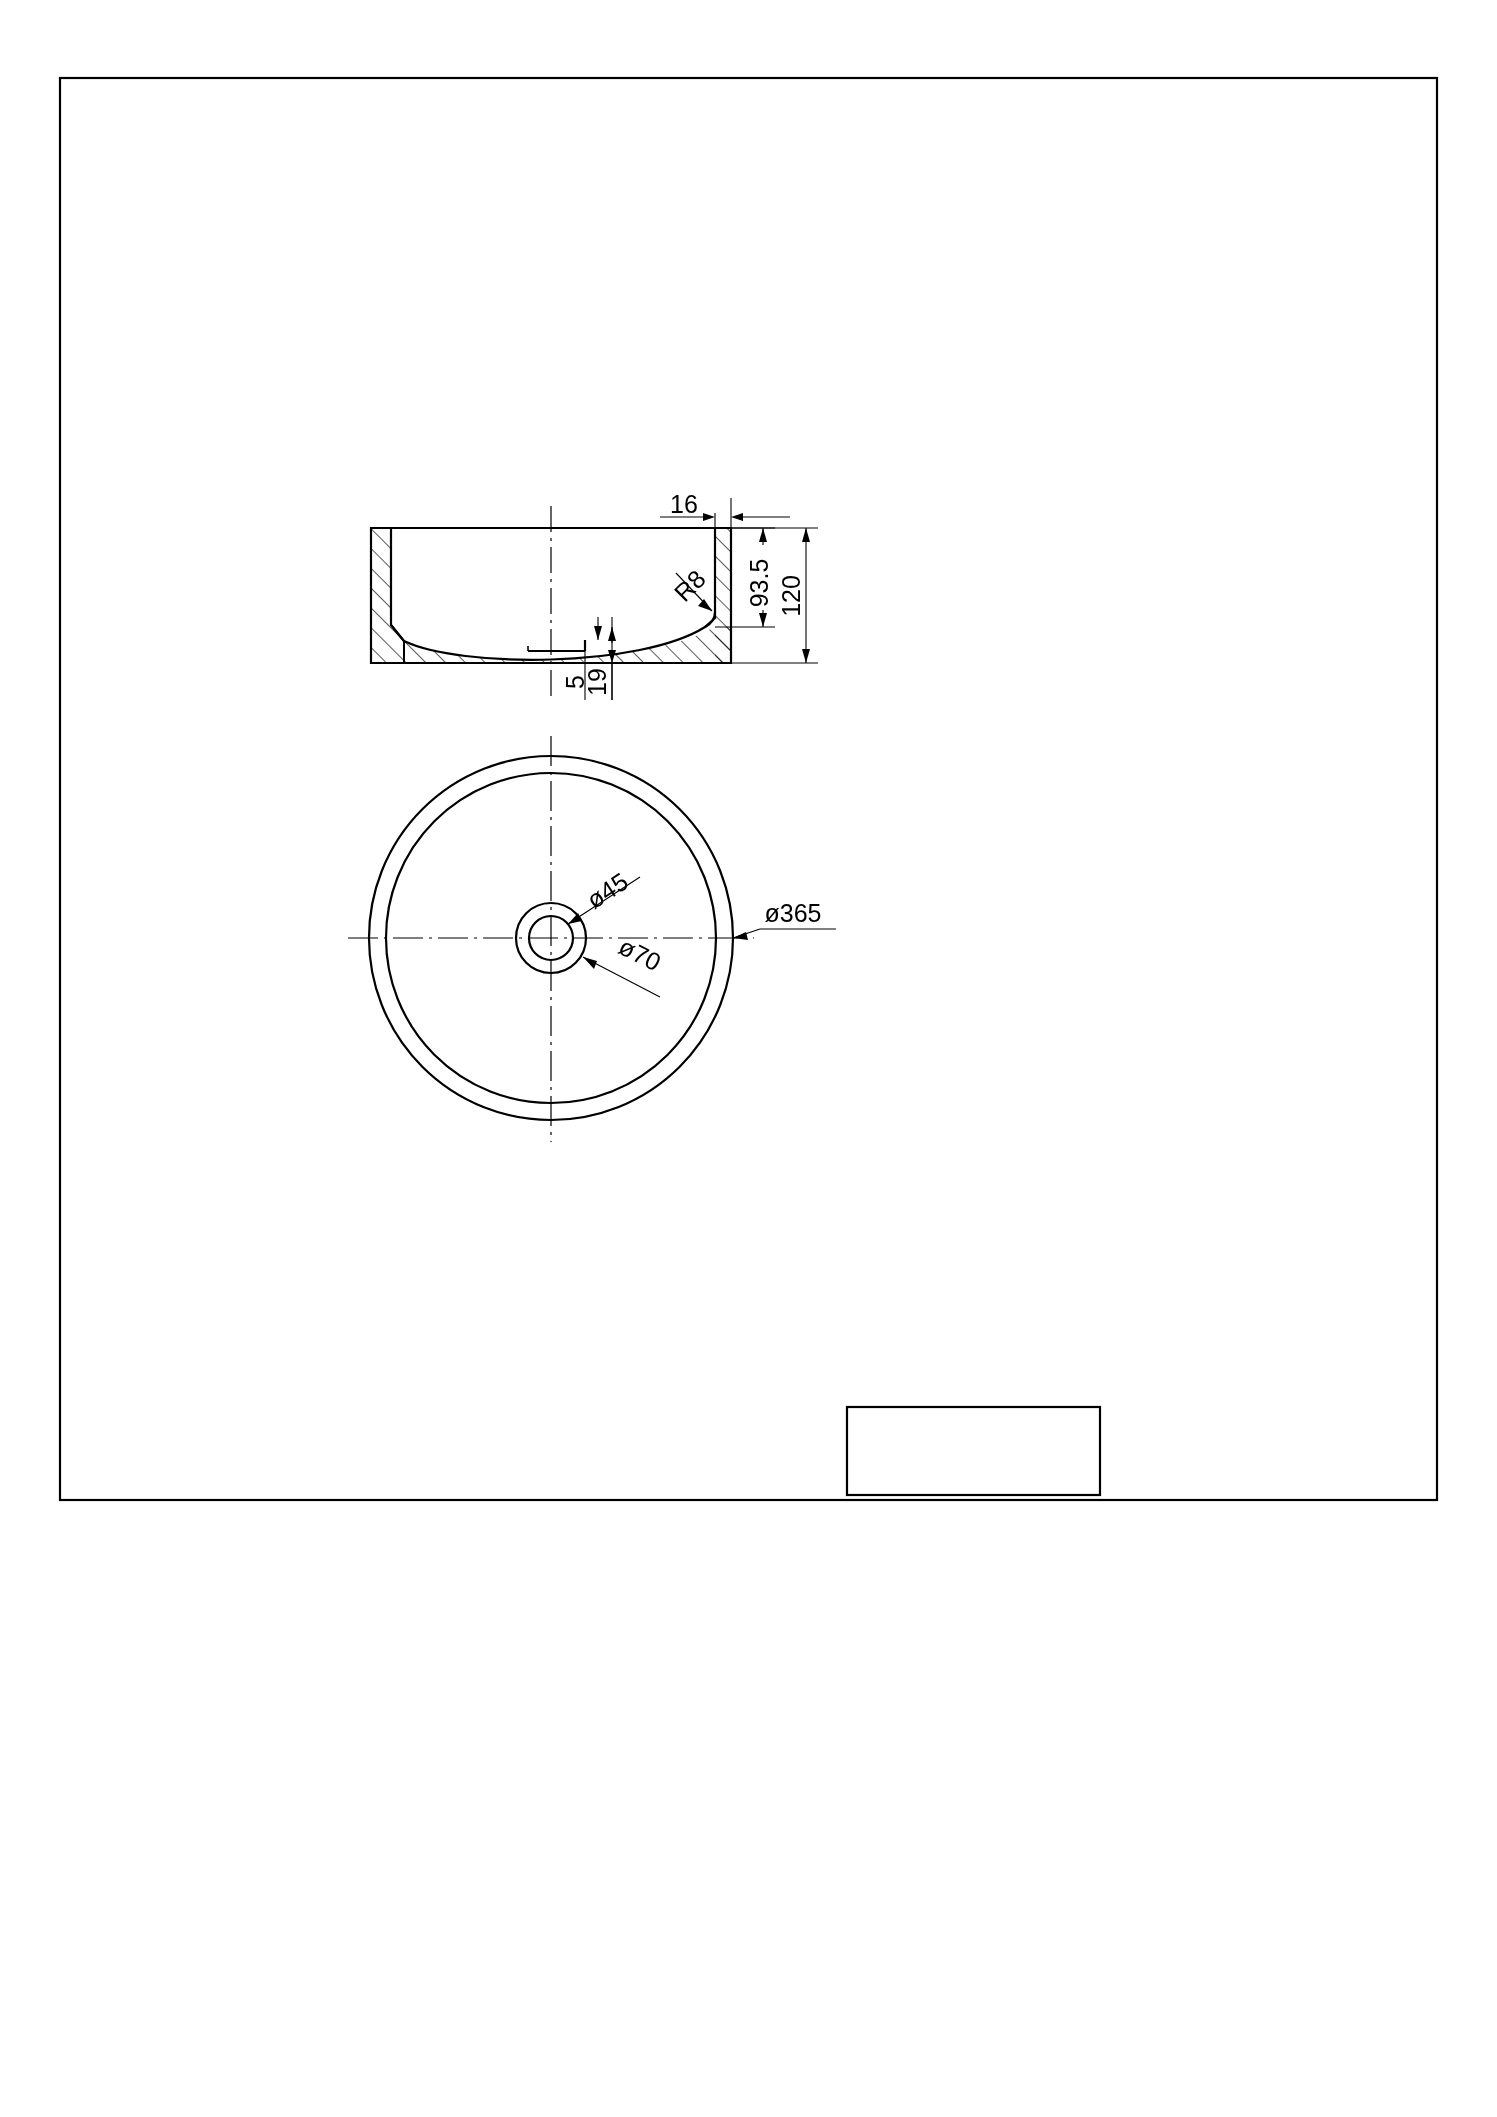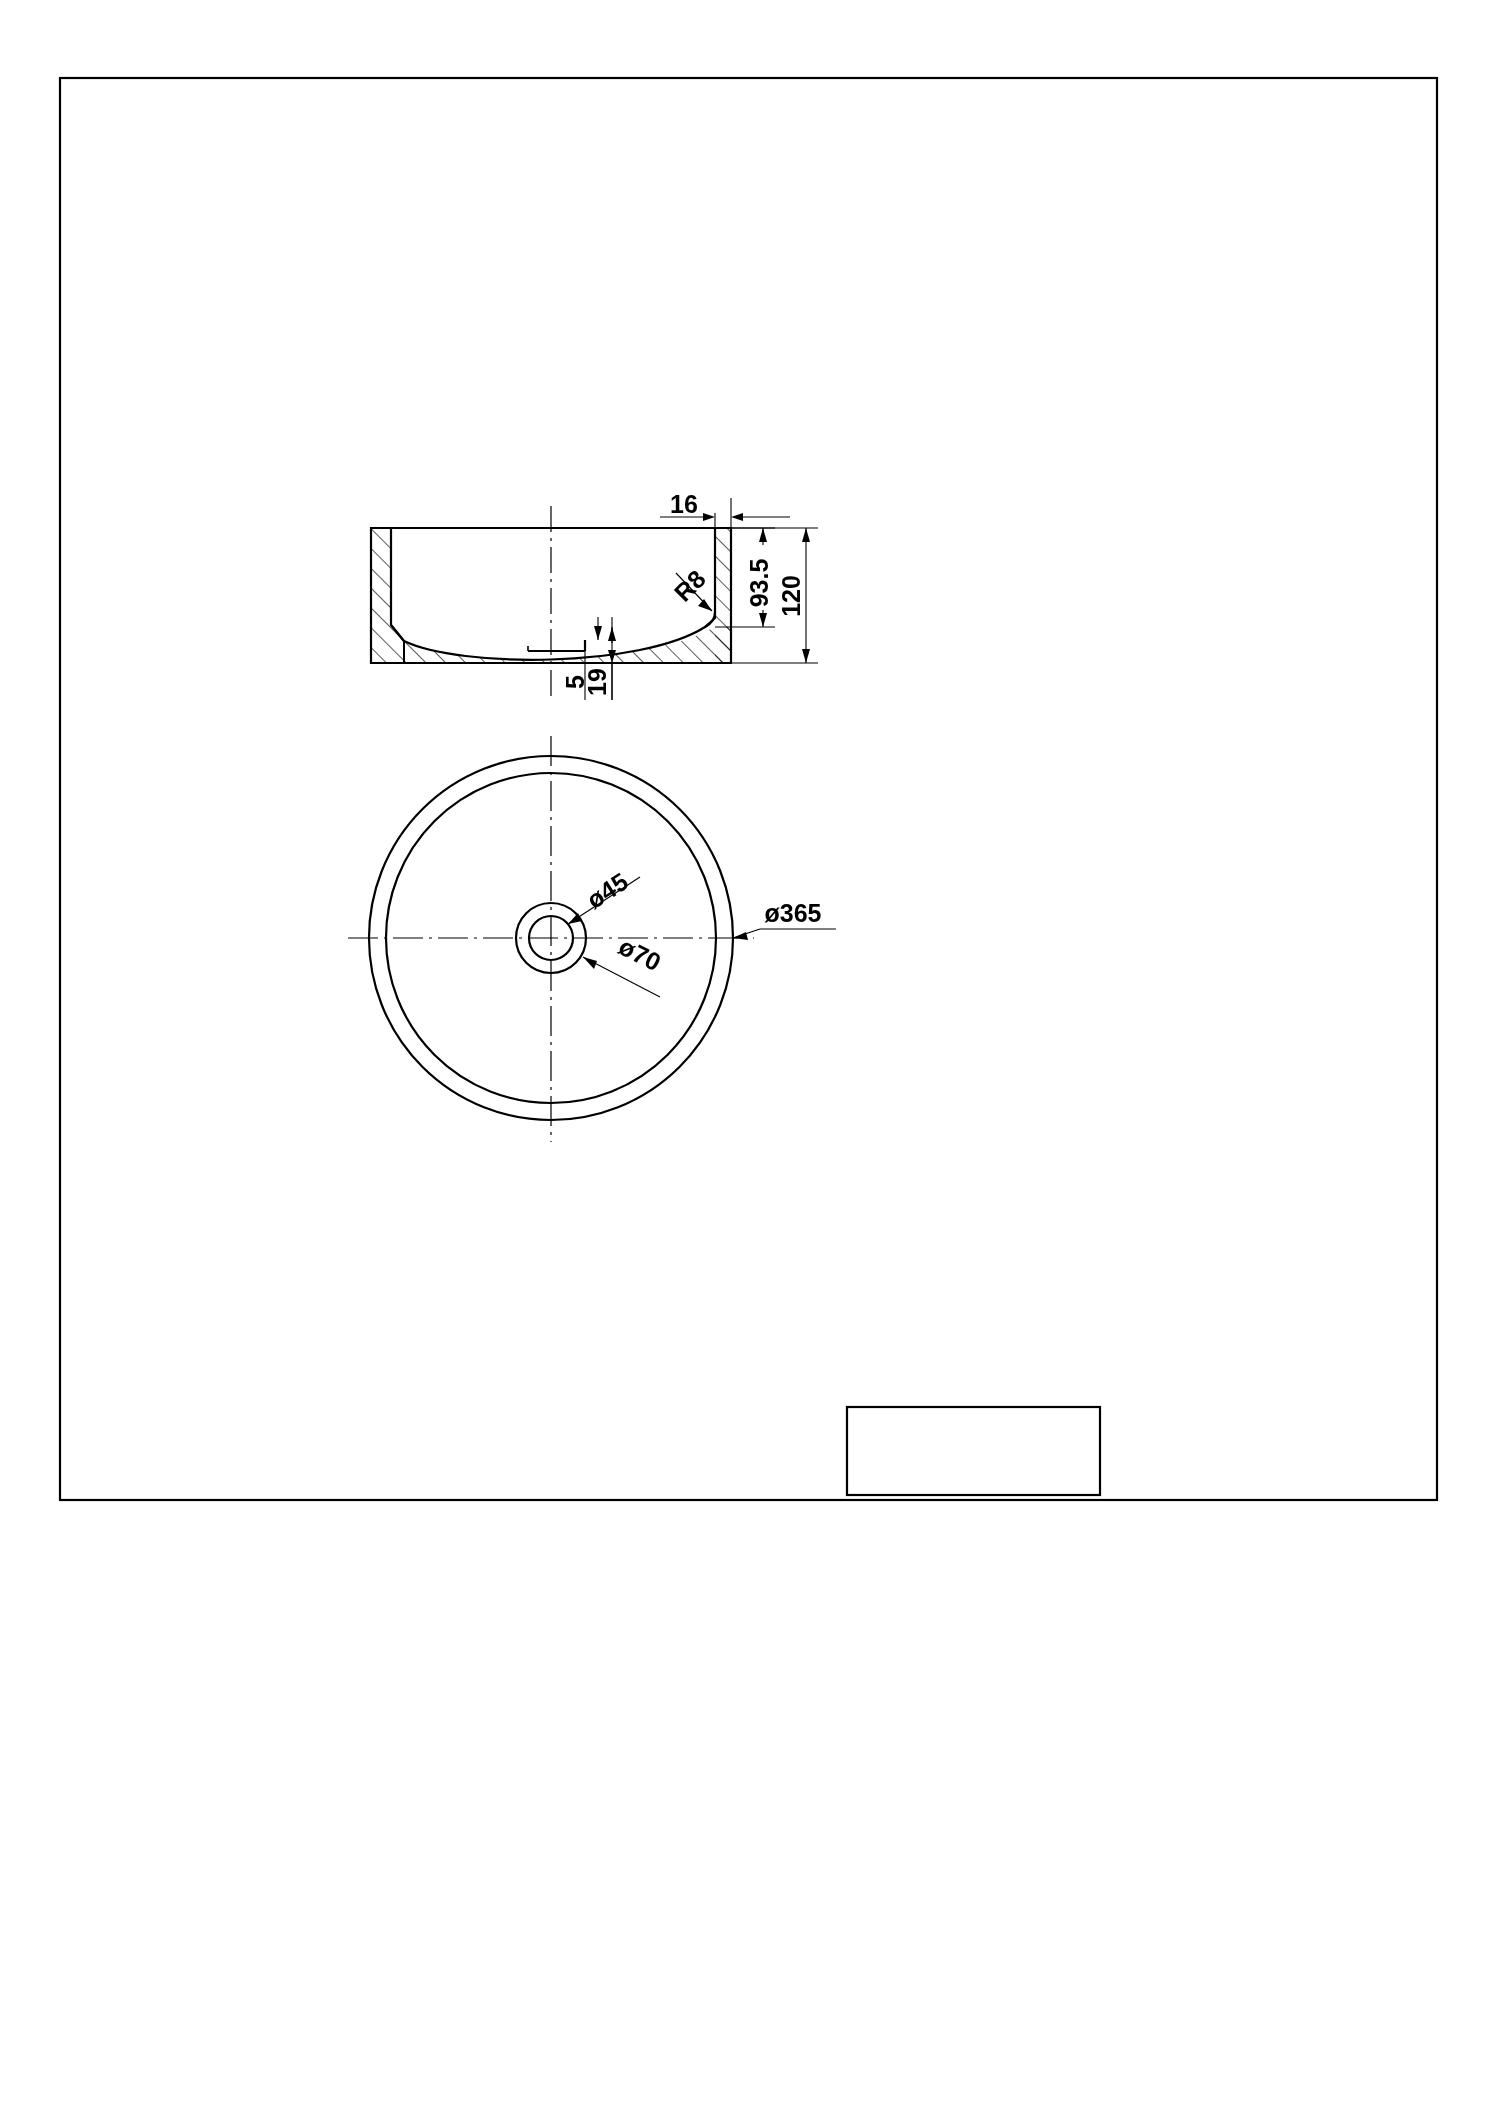--- a/index.html
+++ b/index.html
@@ -11,21 +11,20 @@
     width: 1497px;
     height: 2117px;
     font-family: "Liberation Sans", sans-serif;
     overflow: hidden;
   }
   #sheet {
     position: relative;
     width: 1497px;
     height: 1566px;
     background: #ffffff;
-    font-weight: bold;
   }
   #drawing-svg {
     position: absolute;
     left: 0;
     top: 0;
     width: 1497px;
     height: 2117px;
     display: block;
   }
   text {

